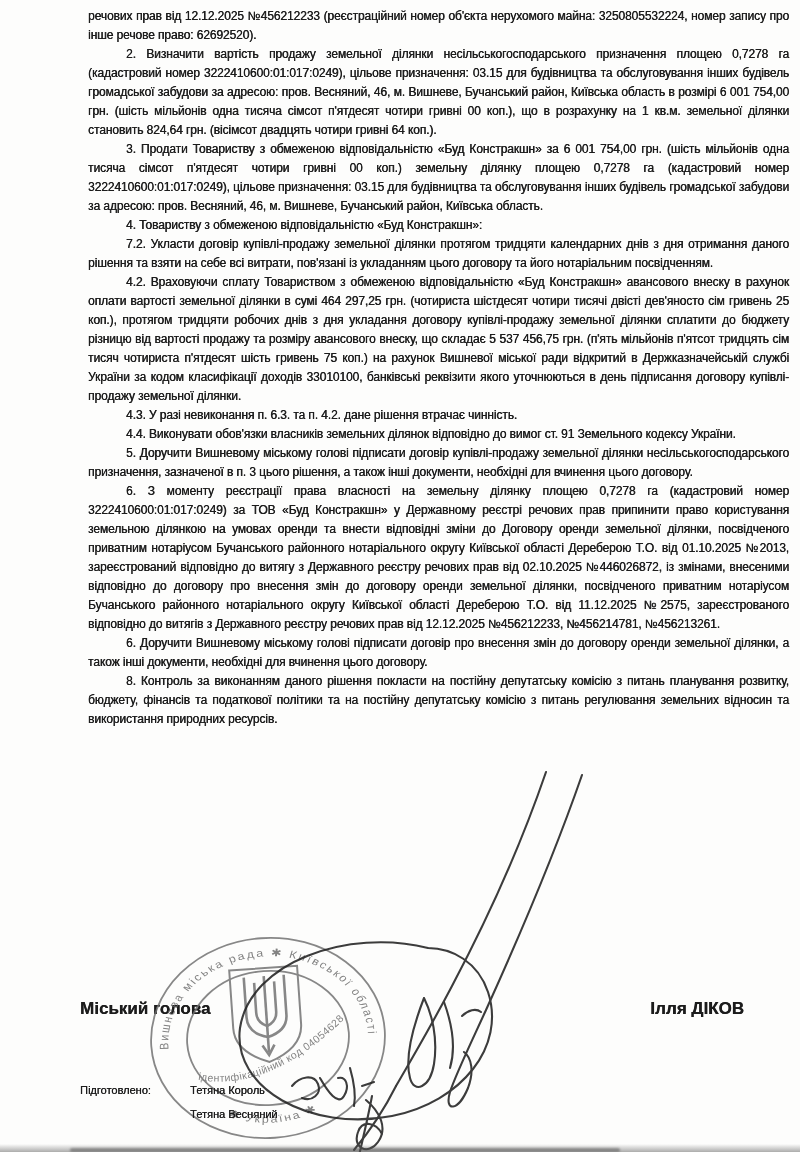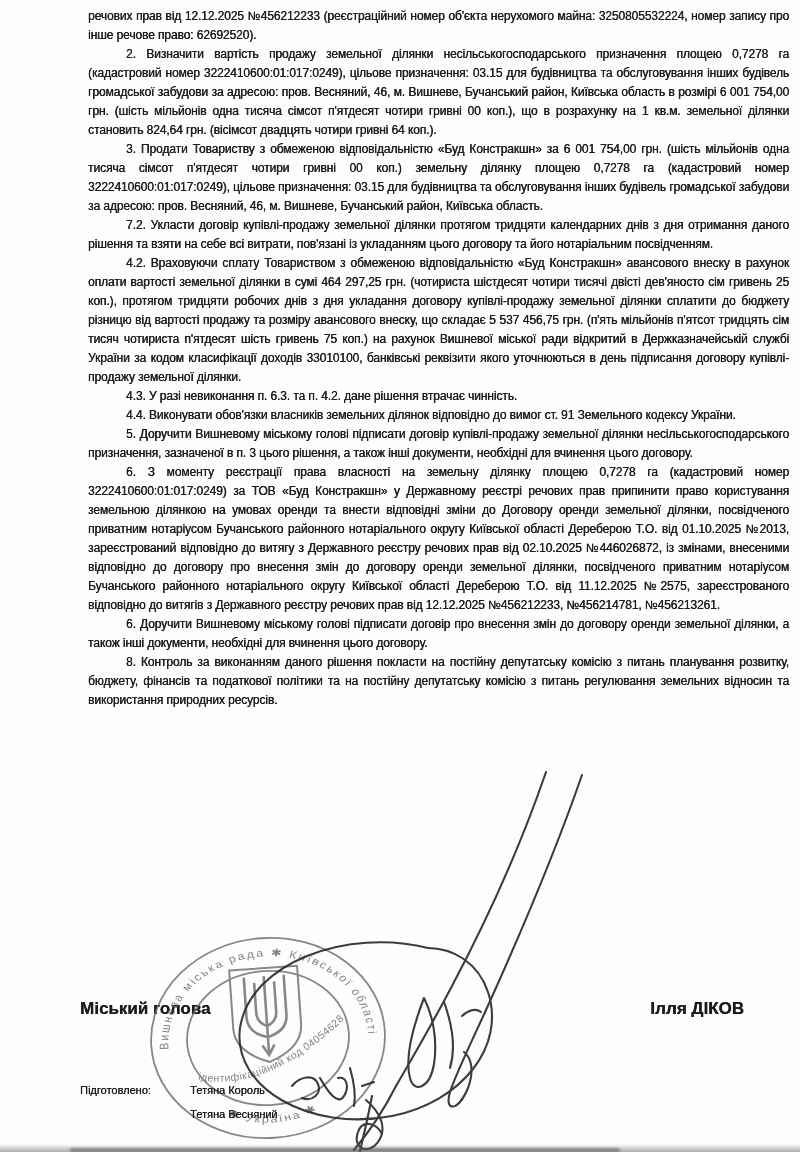--- a/index.html
+++ b/index.html
@@ -45,20 +45,21 @@
 </style>
 </head>
 <body>
 
 <div class="page">
 
   <div class="content">
     <p class="cont">речових прав від 12.12.2025 №456212233 (реєстраційний номер об'єкта нерухомого майна: 3250805532224, номер запису про інше речове право: 62692520).</p>
     <p>2. Визначити вартість продажу земельної ділянки несільськогосподарського призначення площею 0,7278 га (кадастровий номер 3222410600:01:017:0249), цільове призначення: 03.15 для будівництва та обслуговування інших будівель громадської забудови за адресою: пров. Весняний, 46, м. Вишневе, Бучанський район, Київська область в розмірі 6 001 754,00 грн. (шість мільйонів одна тисяча сімсот п'ятдесят чотири гривні 00 коп.), що в розрахунку на 1 кв.м. земельної ділянки становить 824,64 грн. (вісімсот двадцять чотири гривні 64 коп.).</p>
     <p>3. Продати Товариству з обмеженою відповідальністю «Буд Констракшн» за 6 001 754,00 грн. (шість мільйонів одна тисяча сімсот п'ятдесят чотири гривні 00 коп.) земельну ділянку площею 0,7278 га (кадастровий номер 3222410600:01:017:0249), цільове призначення: 03.15 для будівництва та обслуговування інших будівель громадської забудови за адресою: пров. Весняний, 46, м. Вишневе, Бучанський район, Київська область.</p>
+    <p>4. Товариству з обмеженою відповідальністю «Буд Констракшн»:</p>
     <p>7.2. Укласти договір купівлі-продажу земельної ділянки протягом тридцяти календарних днів з дня отримання даного рішення та взяти на себе всі витрати, пов'язані із укладанням цього договору та його нотаріальним посвідченням.</p>
     <p>4.2. Враховуючи сплату Товариством з обмеженою відповідальністю «Буд Констракшн» авансового внеску в рахунок оплати вартості земельної ділянки в сумі 464 297,25 грн. (чотириста шістдесят чотири тисячі двісті дев'яносто сім гривень 25 коп.), протягом тридцяти робочих днів з дня укладання договору купівлі-продажу земельної ділянки сплатити до бюджету різницю від вартості продажу та розміру авансового внеску, що складає 5 537 456,75 грн. (п'ять мільйонів п'ятсот тридцять сім тисяч чотириста п'ятдесят шість гривень 75 коп.) на рахунок Вишневої міської ради відкритий в Держказначейській службі України за кодом класифікації доходів 33010100, банківські реквізити якого уточнюються в день підписання договору купівлі-продажу земельної ділянки.</p>
     <p>4.3. У разі невиконання п. 6.3. та п. 4.2. дане рішення втрачає чинність.</p>
     <p>4.4. Виконувати обов'язки власників земельних ділянок відповідно до вимог ст. 91 Земельного кодексу України.</p>
     <p>5. Доручити Вишневому міському голові підписати договір купівлі-продажу земельної ділянки несільськогосподарського призначення, зазначеної в п. 3 цього рішення, а також інші документи, необхідні для вчинення цього договору.</p>
     <p>6. З моменту реєстрації права власності на земельну ділянку площею 0,7278 га (кадастровий номер 3222410600:01:017:0249) за ТОВ «Буд Констракшн» у Державному реєстрі речових прав припинити право користування земельною ділянкою на умовах оренди та внести відповідні зміни до Договору оренди земельної ділянки, посвідченого приватним нотаріусом Бучанського районного нотаріального округу Київської області Дереберою Т.О. від 01.10.2025 №2013, зареєстрований відповідно до витягу з Державного реєстру речових прав від 02.10.2025 №446026872, із змінами, внесеними відповідно до договору про внесення змін до договору оренди земельної ділянки, посвідченого приватним нотаріусом Бучанського районного нотаріального округу Київської області Дереберою Т.О. від 11.12.2025 №2575, зареєстрованого відповідно до витягів з Державного реєстру речових прав від 12.12.2025 №456212233, №456214781, №456213261.</p>
     <p>6. Доручити Вишневому міському голові підписати договір про внесення змін до договору оренди земельної ділянки, а також інші документи, необхідні для вчинення цього договору.</p>
     <p>8. Контроль за виконанням даного рішення покласти на постійну депутатську комісію з питань планування розвитку, бюджету, фінансів та податкової політики та на постійну депутатську комісію з питань регулювання земельних відносин та використання природних ресурсів.</p>
   </div>
 

